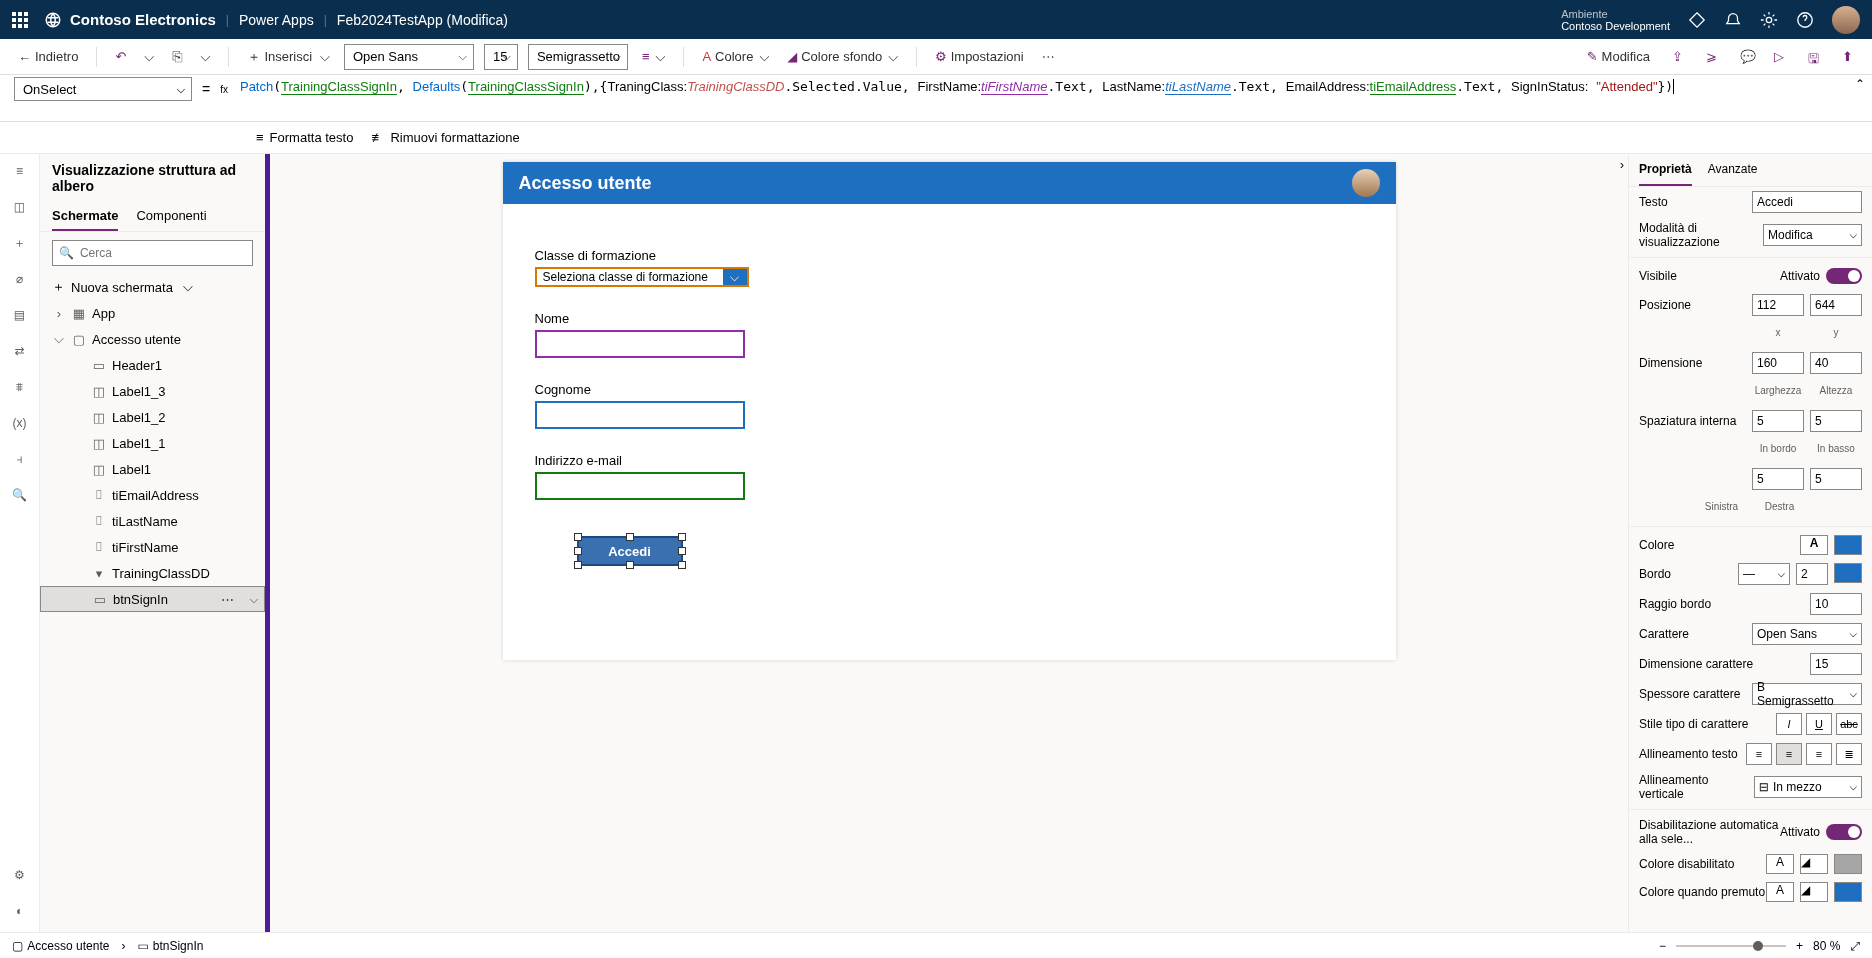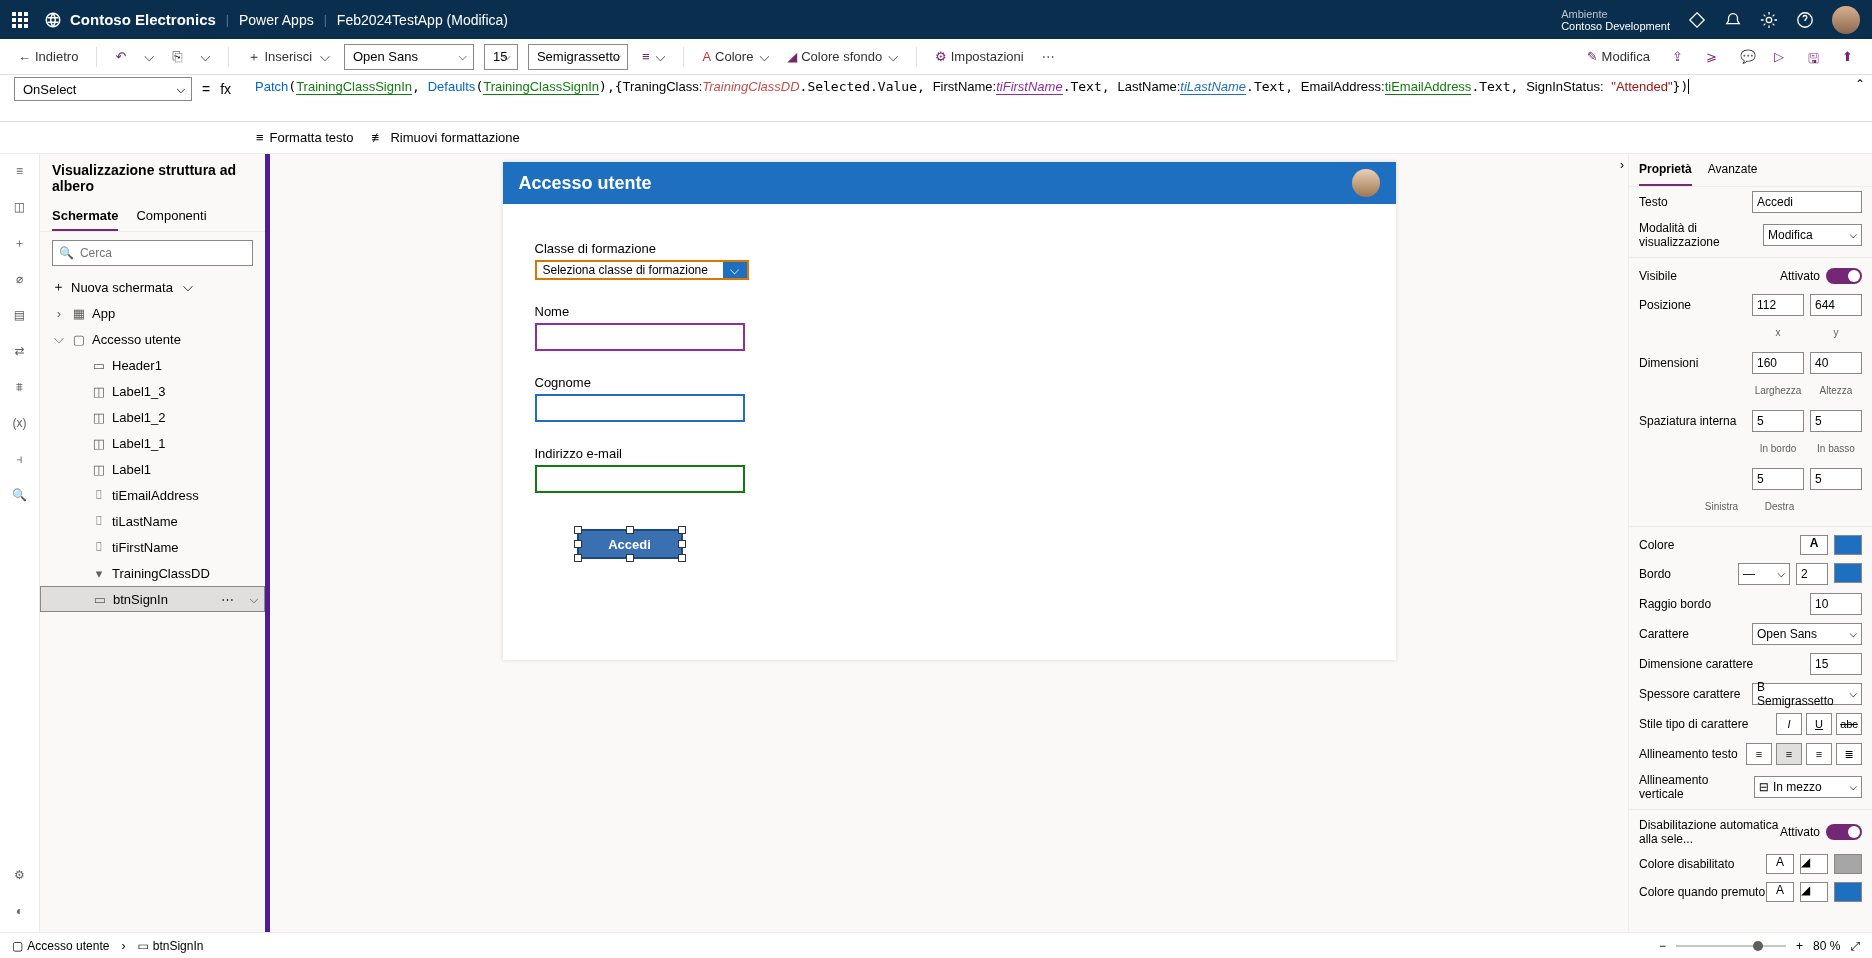--- a/index.html
+++ b/index.html
@@ -21,21 +21,21 @@
 .sel{border:1px solid #8a8886;height:26px;padding:0 22px 0 8px;background:#fff;font-size:13px;position:relative;cursor:pointer;display:flex;align-items:center;min-width:60px}
 .sel::after{content:"⌵";position:absolute;right:6px;color:#605e5c;font-size:11px}
 .font-sel{width:130px}
 .weight-sel{width:100px}
 .size-sel{width:34px;min-width:34px}
 .cmd-right{margin-left:auto;display:flex;align-items:center;gap:18px}
 .ico{width:16px;height:16px;cursor:pointer}
 .prop-sel{width:178px;border:1px solid #8a8886;height:24px;margin-left:14px;padding:0 22px 0 8px;display:flex;align-items:center;position:relative;cursor:pointer;font-size:13px}
 .prop-sel::after{content:"⌵";position:absolute;right:6px;font-size:11px}
 .eq{margin:0 10px;font-size:14px}
-.fx{font-size:14px;margin-right:20px}
+.fx{font-size:10px;margin-right:8px}
 .formula{flex:1;font-family:Consolas,monospace;font-size:13px;padding:2px 4px;line-height:16px}
 .expand{width:24px;text-align:center;cursor:pointer}
 .fmtbar{height:32px;display:flex;align-items:center;padding-left:256px;gap:18px;background:#fff;border-bottom:1px solid #edebe9;font-size:13px}
 .fmt-item{display:flex;align-items:center;gap:6px;cursor:pointer}
 .main{display:flex;height:calc(958px - 39px - 36px - 47px - 32px - 26px)}
 .rail{width:40px;background:#fff;border-right:1px solid #edebe9;display:flex;flex-direction:column;align-items:center;padding-top:8px;gap:18px}
 .rail-ico{width:18px;height:18px;cursor:pointer;color:#605e5c;display:flex;align-items:center;justify-content:center}
 .rail-bottom{margin-top:auto;margin-bottom:12px;display:flex;flex-direction:column;gap:18px;align-items:center}
 .tree{width:230px;background:#faf9f8;border-right:5px solid #4c1d95;display:flex;flex-direction:column}
 .tree-title{padding:8px 12px;font-size:14px;font-weight:600}
@@ -51,21 +51,21 @@
 .tree-item.d2{padding-left:52px}
 .ti-ico{width:14px;text-align:center;color:#605e5c}
 .ti-more{margin-left:auto;margin-right:8px}
 .canvas-wrap{flex:1;background:#faf9f8;display:flex;flex-direction:column}
 .cv-scroll{flex:1;display:flex;justify-content:center;align-items:flex-start;padding-top:8px;position:relative}
 .cv-expand{position:absolute;right:4px;top:4px;cursor:pointer}
 .canvas{width:893px;height:498px;background:#fff;box-shadow:0 0 4px rgba(0,0,0,.15);position:relative}
 .cv-header{height:42px;background:#1f6fc0;color:#fff;display:flex;align-items:center;padding:0 16px;justify-content:space-between}
 .cv-title{font-size:18px;font-weight:600}
 .cv-avatar{width:28px;height:28px;border-radius:50%;background:linear-gradient(#e8d0b8,#a07850)}
-.cv-body{padding:25px 32px}
+.cv-body{padding:32px 32px}
 .cv-label{font-size:13px;margin-bottom:4px;margin-top:12px}
 .cv-dd{width:214px;height:20px;border:2px solid #d97700;display:flex;align-items:center;justify-content:space-between;font-size:12px}
 .cv-dd span{padding-left:6px}
 .cv-dd-arrow{width:24px;height:100%;background:#1f6fc0;color:#fff;display:flex;align-items:center;justify-content:center}
 .cv-input{width:210px;height:28px;border:2px solid}
 .firstname{border-color:#8e2da6}
 .lastname{border-color:#1f6fc0}
 .email{border-color:#107c10}
 .cv-btn{width:106px;height:30px;background:#3a6fb0;color:#fff;border:2px solid #1a4a80;display:flex;align-items:center;justify-content:center;font-size:13px;font-weight:600;margin-top:36px;margin-left:42px;position:relative}
 .handle{position:absolute;width:8px;height:8px;background:#fff;border:1px solid #333}
@@ -394,21 +394,21 @@
           <div class="prop-input sm">644</div>
         </div>
       </div>
     <div class="prop-row" style="justify-content:flex-end;padding-top:0">
         <div class="pair">
           <div class="sublabel" style="width:52px">x</div>
           <div class="sublabel" style="width:52px">y</div>
         </div>
       </div>
     <div class="prop-row">
-        <span>Dimensioni</span>
+        <span>Dimensione</span>
         <div class="pair">
           <div class="prop-input sm">160</div>
           <div class="prop-input sm">40</div>
         </div>
       </div>
     <div class="prop-row" style="justify-content:flex-end;padding-top:0">
         <div class="pair">
           <div class="sublabel" style="width:52px">Larghezza</div>
           <div class="sublabel" style="width:52px">Altezza</div>
         </div>

